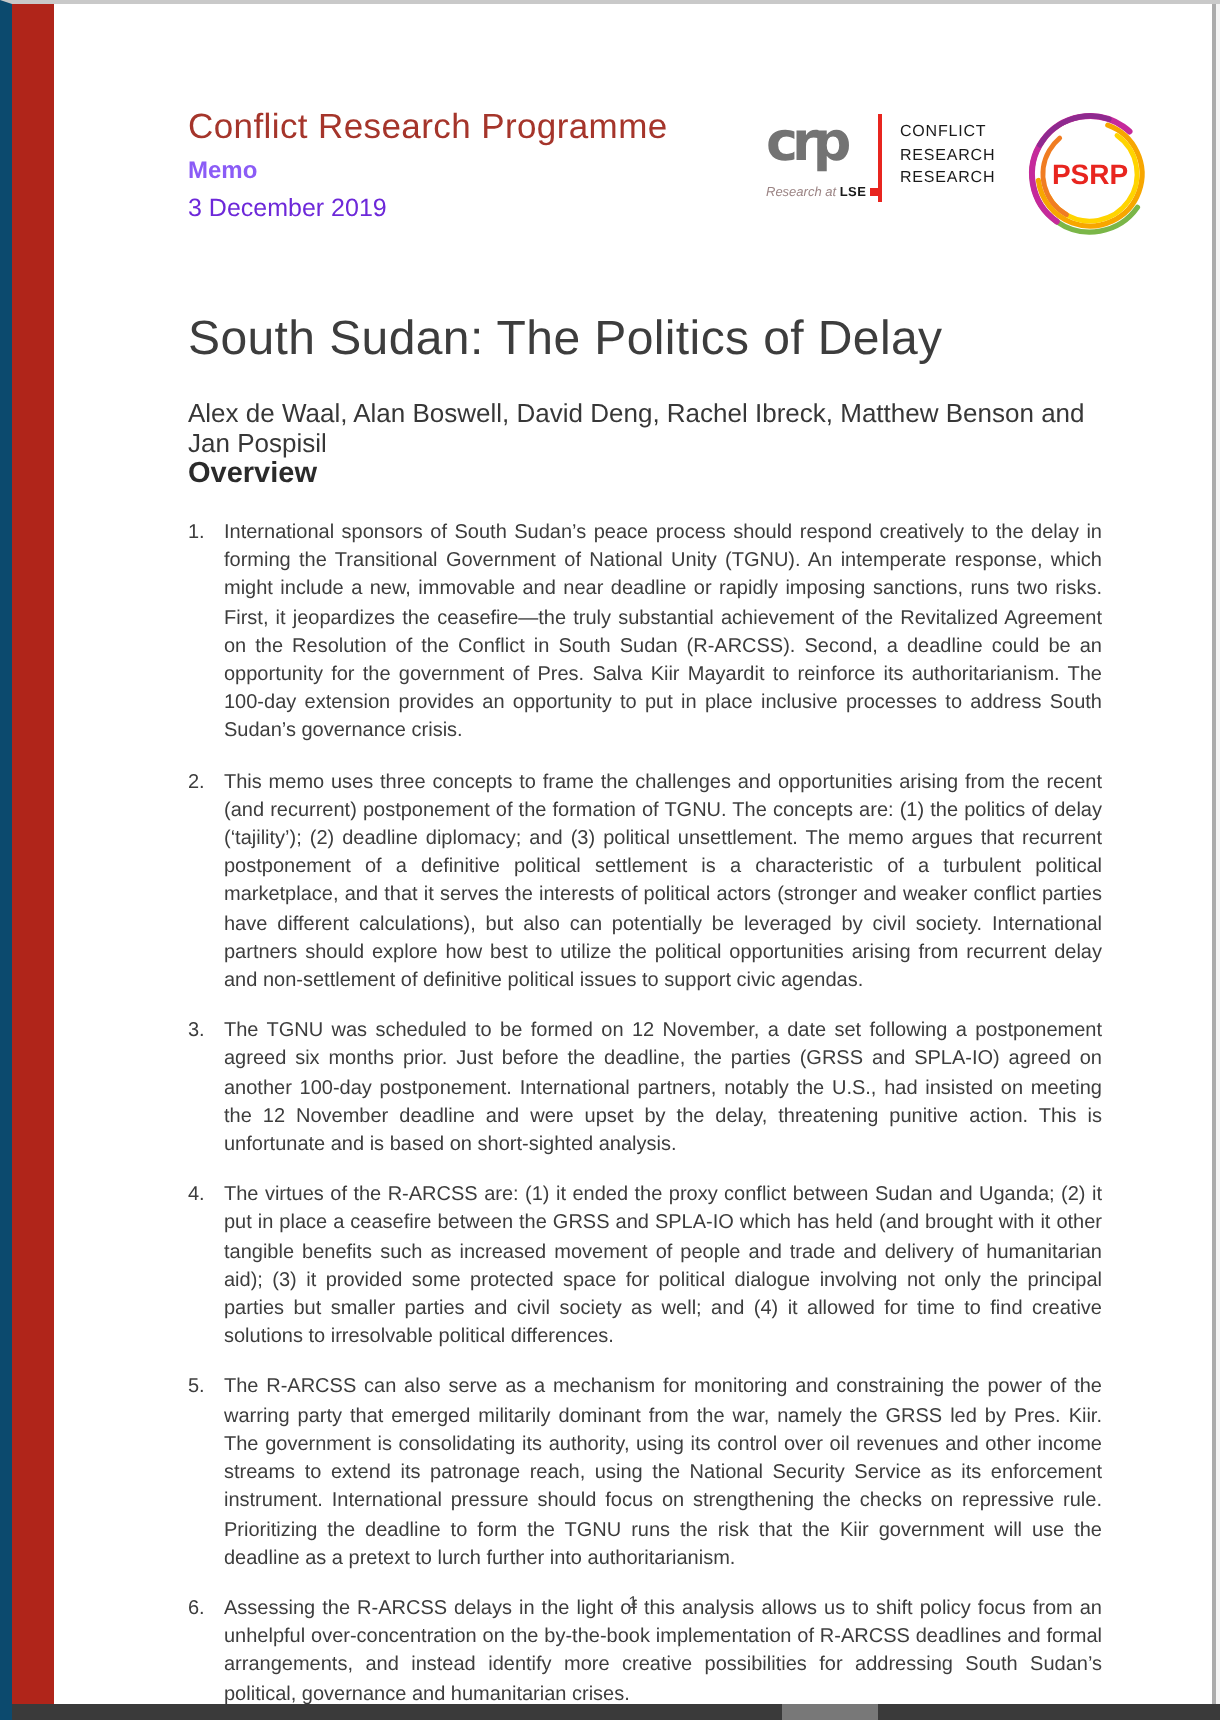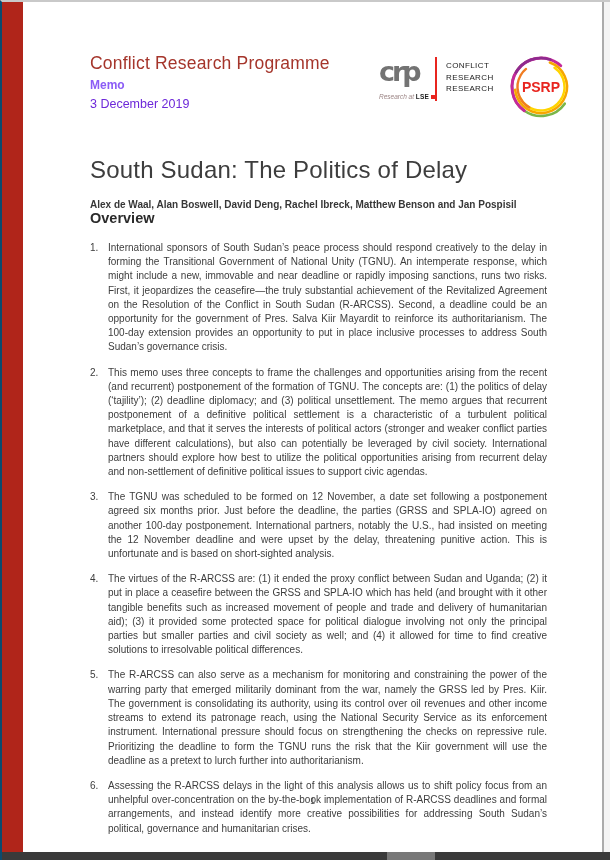--- a/index.html
+++ b/index.html
@@ -2,21 +2,21 @@
 <html><head>
 <meta charset="utf-8">
 <style>
   * { margin:0; padding:0; box-sizing:border-box; }
   html,body { background:#e9e9e9; }
   body { font-family:"Liberation Sans", sans-serif; }
 
   .screen {
     position:relative; width:610px; height:860px;
     background:#ffffff; overflow:hidden;
-    border-top:2px solid #c9c9c9; border-left:2px solid #0c4a6e;
+    border-top:2px solid #c9c9c9; border-left:6px solid #0c4a6e;
   }
   .red-bar {
     position:absolute; left:0; top:0; width:21px; height:851px;
     background:#b0251a;
   }
   .right-line {
     position:absolute; left:600px; top:0; width:2px; height:851px;
     background:#ababab;
   }
   .right-gutter {
@@ -42,21 +42,21 @@
   .crp-tagline .prefix { font-style:italic; }
   .crp-tagline .org { font-style:normal; font-weight:700; color:#1a1a1a; letter-spacing:0.2px; }
   .red-square { display:inline-block; width:4px; height:4px; background:#e8251f; margin-left:2px; }
   .crp-divider { width:2px; height:44px; background:#e8251f; margin:0 9px 0 6px; }
   .crp-wordmark { padding-top:3px; }
   .crp-wordmark div { font-size:8px; font-weight:400; color:#1a1a1a; line-height:11.5px; letter-spacing:0.4px; }
   .psrp { margin-left:14px; margin-top:-3px; width:66px; height:66px; }
 
   
   .doc-title { margin-top:45px; font-size:24px; font-weight:400; color:#3d3d3d; letter-spacing:0.2px; }
-  .doc-authors { margin-top:15px; font-size:10px; font-weight:700; color:#373737; }
+  .doc-authors { margin-top:15px; font-size:13px; font-weight:400; color:#373737; }
   .section-heading { font-size:14.5px; font-weight:700; color:#2b2b2b; }
 
   .para-list { list-style:none; margin-top:15px; }
   .para { display:flex; margin-bottom:11px; font-size:10px; line-height:14.2px; color:#3d3d3d; }
   .para .num { width:18px; flex:0 0 18px; }
   .para .ptext { flex:1; text-align:justify; }
 
   .page-num {
     position:absolute; top:794px; left:50%; transform:translateX(-50%);
     font-size:8.5px; color:#4a4a4a;

